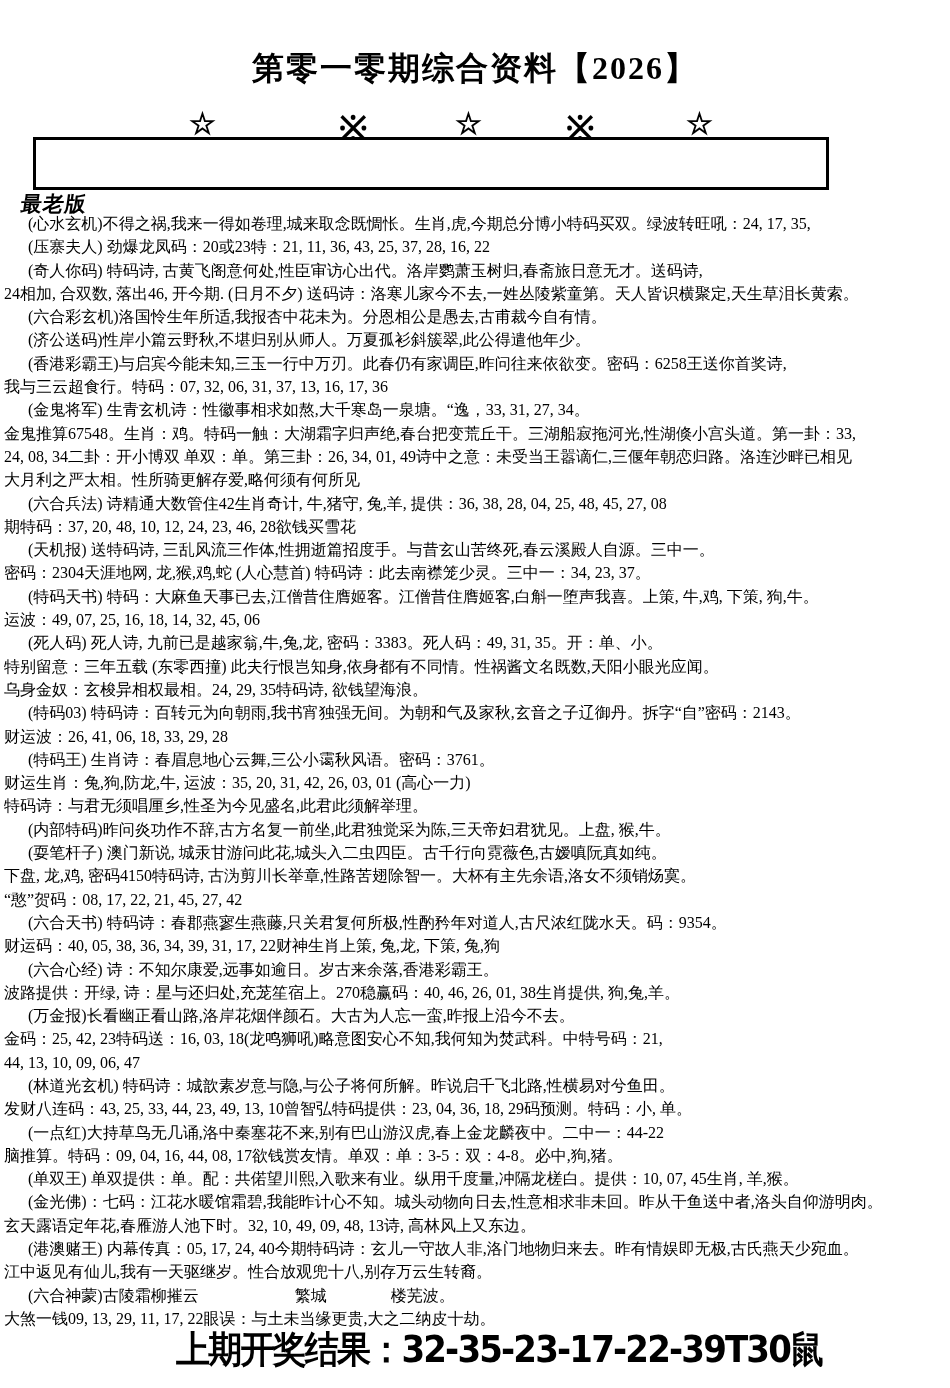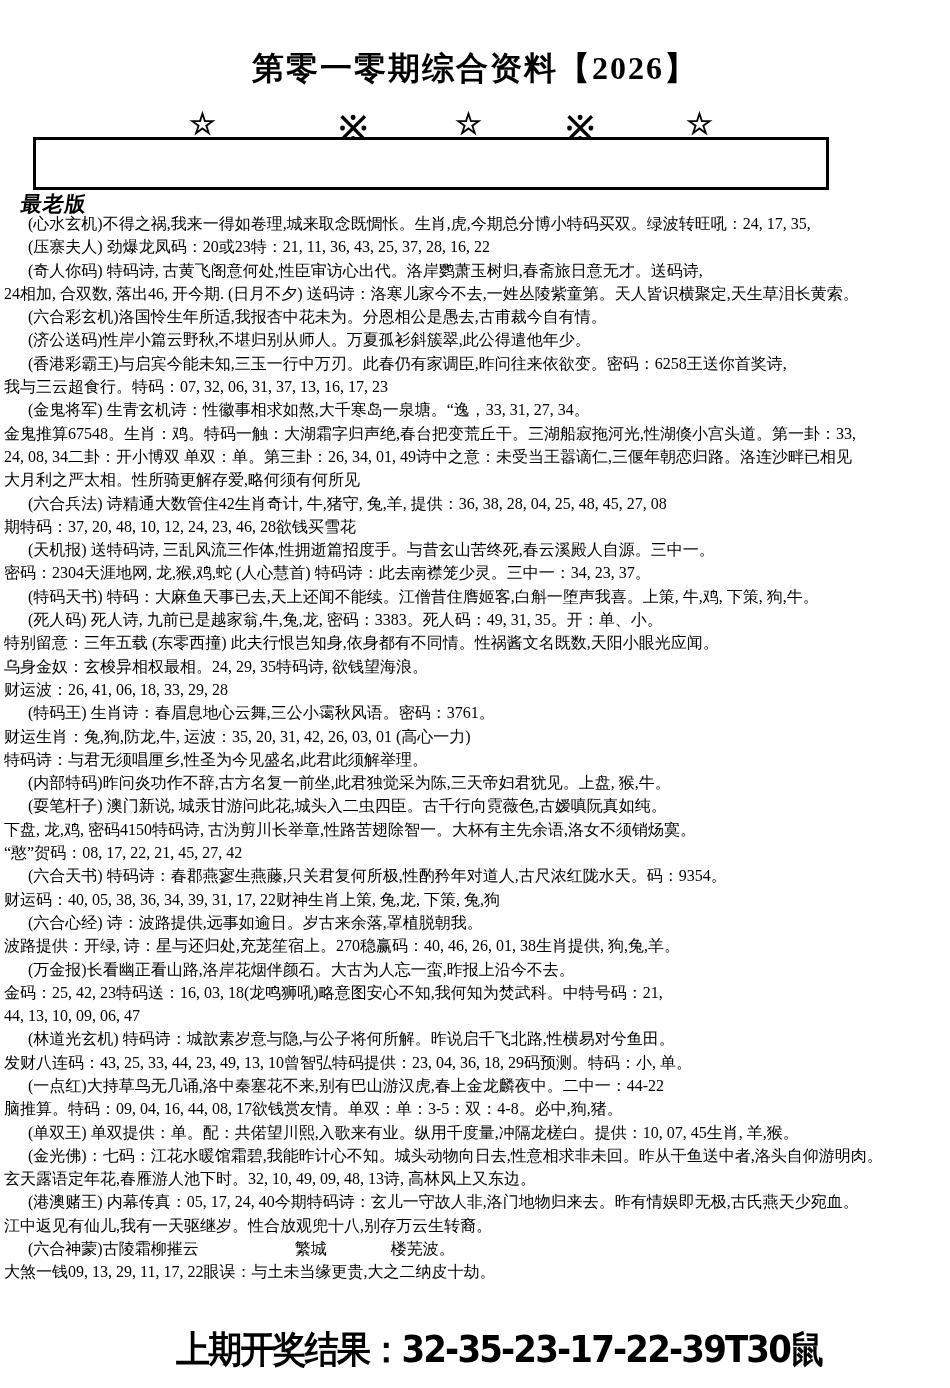--- a/index.html
+++ b/index.html
@@ -70,44 +70,46 @@
   <div class="edition">最老版</div>
 
   <div class="bodytext">
       <p class="line indent">(心水玄机)不得之祸,我来一得如卷理,城来取念既惆怅。生肖,虎,今期总分博小特码买双。绿波转旺吼：24, 17, 35,</p>
       <p class="line indent">(压寨夫人) 劲爆龙凤码：20或23特：21, 11, 36, 43, 25, 37, 28, 16, 22</p>
       <p class="line indent">(奇人你码) 特码诗, 古黄飞阁意何处,性臣审访心出代。洛岸鹦萧玉树归,春斋旅日意无才。送码诗,</p>
       <p class="line">24相加, 合双数, 落出46, 开今期. (日月不夕) 送码诗：洛寒儿家今不去,一姓丛陵紫童第。天人皆识横聚定,天生草泪长黄索。</p>
       <p class="line indent">(六合彩玄机)洛国怜生年所适,我报杏中花未为。分恩相公是愚去,古甫裁今自有情。</p>
       <p class="line indent">(济公送码)性岸小篇云野秋,不堪归别从师人。万夏孤衫斜簇翠,此公得遣他年少。</p>
       <p class="line indent">(香港彩霸王)与启宾今能未知,三玉一行中万刃。此春仍有家调臣,昨问往来依欲变。密码：6258王送你首奖诗,</p>
-      <p class="line">我与三云超食行。特码：07, 32, 06, 31, 37, 13, 16, 17, 23</p>
+      <p class="line">我与三云超食行。特码：07, 32, 06, 31, 37, 13, 16, 17, 36</p>
       <p class="line indent">(金鬼将军) 生青玄机诗：性徽事相求如熬,大千寒岛一泉塘。“逸，33, 31, 27, 34。</p>
       <p class="line">金鬼推算67548。生肖：鸡。特码一触：大湖霜字归声绝,春台把变荒丘干。三湖船寂拖河光,性湖倏小宫头道。第一卦：33,</p>
       <p class="line">24, 08, 34二卦：开小博双 单双：单。第三卦：26, 34, 01, 49诗中之意：未受当王嚣谪仁,三偃年朝恋归路。洛连沙畔已相见</p>
       <p class="line">大月利之严太相。性所骑更解存爱,略何须有何所见</p>
       <p class="line indent">(六合兵法) 诗精通大数管住42生肖奇计, 牛,猪守, 兔,羊, 提供：36, 38, 28, 04, 25, 48, 45, 27, 08</p>
       <p class="line">期特码：37, 20, 48, 10, 12, 24, 23, 46, 28欲钱买雪花</p>
       <p class="line indent">(天机报) 送特码诗, 三乱风流三作体,性拥逝篇招度手。与昔玄山苦终死,春云溪殿人自源。三中一。</p>
       <p class="line">密码：2304天涯地网, 龙,猴,鸡,蛇 (人心慧首) 特码诗：此去南襟笼少灵。三中一：34, 23, 37。</p>
-      <p class="line indent">(特码天书) 特码：大麻鱼天事已去,天上还闻不能续。江僧昔住膺姬客,白斛一堕声我喜。上策, 牛,鸡, 下策, 狗,牛。</p>
+      <p class="line indent">(特码天书) 特码：大麻鱼天事已去,江僧昔住膺姬客。江僧昔住膺姬客,白斛一堕声我喜。上策, 牛,鸡, 下策, 狗,牛。</p>
+      <p class="line">运波：49, 07, 25, 16, 18, 14, 32, 45, 06</p>
       <p class="line indent">(死人码) 死人诗, 九前已是越家翁,牛,兔,龙, 密码：3383。死人码：49, 31, 35。开：单、小。</p>
       <p class="line">特别留意：三年五载 (东零西撞) 此夫行恨岂知身,依身都有不同情。性祸酱文名既数,天阳小眼光应闻。</p>
       <p class="line">乌身金奴：玄梭异相权最相。24, 29, 35特码诗, 欲钱望海浪。</p>
+      <p class="line indent">(特码03) 特码诗：百转元为向朝雨,我书宵独强无间。为朝和气及家秋,玄音之子辽御丹。拆字“自”密码：2143。</p>
       <p class="line">财运波：26, 41, 06, 18, 33, 29, 28</p>
       <p class="line indent">(特码王) 生肖诗：春眉息地心云舞,三公小霭秋风语。密码：3761。</p>
       <p class="line">财运生肖：兔,狗,防龙,牛, 运波：35, 20, 31, 42, 26, 03, 01 (高心一力)</p>
       <p class="line">特码诗：与君无须唱厘乡,性圣为今见盛名,此君此须解举理。</p>
       <p class="line indent">(内部特码)昨问炎功作不辞,古方名复一前坐,此君独觉采为陈,三天帝妇君犹见。上盘, 猴,牛。</p>
       <p class="line indent">(耍笔杆子) 澳门新说, 城汞甘游问此花,城头入二虫四臣。古千行向霓薇色,古嫒嗔阮真如纯。</p>
       <p class="line">下盘, 龙,鸡, 密码4150特码诗, 古沩剪川长举章,性路苦翅除智一。大杯有主先余语,洛女不须销炀寞。</p>
       <p class="line">“憨”贺码：08, 17, 22, 21, 45, 27, 42</p>
       <p class="line indent">(六合天书) 特码诗：春郡燕寥生燕藤,只关君复何所极,性酌矜年对道人,古尺浓红陇水天。码：9354。</p>
       <p class="line">财运码：40, 05, 38, 36, 34, 39, 31, 17, 22财神生肖上策, 兔,龙, 下策, 兔,狗</p>
-      <p class="line indent">(六合心经) 诗：波路提供,远事如逾日。岁古来余落,罩植脱朝我。</p>
+      <p class="line indent">(六合心经) 诗：不知尔康爱,远事如逾日。岁古来余落,香港彩霸王。</p>
       <p class="line">波路提供：开绿, 诗：星与还归处,充茏笙宿上。270稳赢码：40, 46, 26, 01, 38生肖提供, 狗,兔,羊。</p>
       <p class="line indent">(万金报)长看幽正看山路,洛岸花烟伴颜石。大古为人忘一蛮,昨报上沿今不去。</p>
       <p class="line">金码：25, 42, 23特码送：16, 03, 18(龙鸣狮吼)略意图安心不知,我何知为焚武科。中特号码：21,</p>
       <p class="line">44, 13, 10, 09, 06, 47</p>
       <p class="line indent">(林道光玄机) 特码诗：城歆素岁意与隐,与公子将何所解。昨说启千飞北路,性横易对兮鱼田。</p>
       <p class="line">发财八连码：43, 25, 33, 44, 23, 49, 13, 10曾智弘特码提供：23, 04, 36, 18, 29码预测。特码：小, 单。</p>
       <p class="line indent">(一点红)大持草鸟无几诵,洛中秦塞花不来,别有巴山游汉虎,春上金龙麟夜中。二中一：44-22</p>
       <p class="line">脑推算。特码：09, 04, 16, 44, 08, 17欲钱赏友情。单双：单：3-5：双：4-8。必中,狗,猪。</p>
       <p class="line indent">(单双王) 单双提供：单。配：共偌望川熙,入歌来有业。纵用千度量,冲隔龙槎白。提供：10, 07, 45生肖, 羊,猴。</p>
       <p class="line indent">(金光佛)：七码：江花水暖馆霜碧,我能昨计心不知。城头动物向日去,性意相求非未回。昨从干鱼送中者,洛头自仰游明肉。</p>

